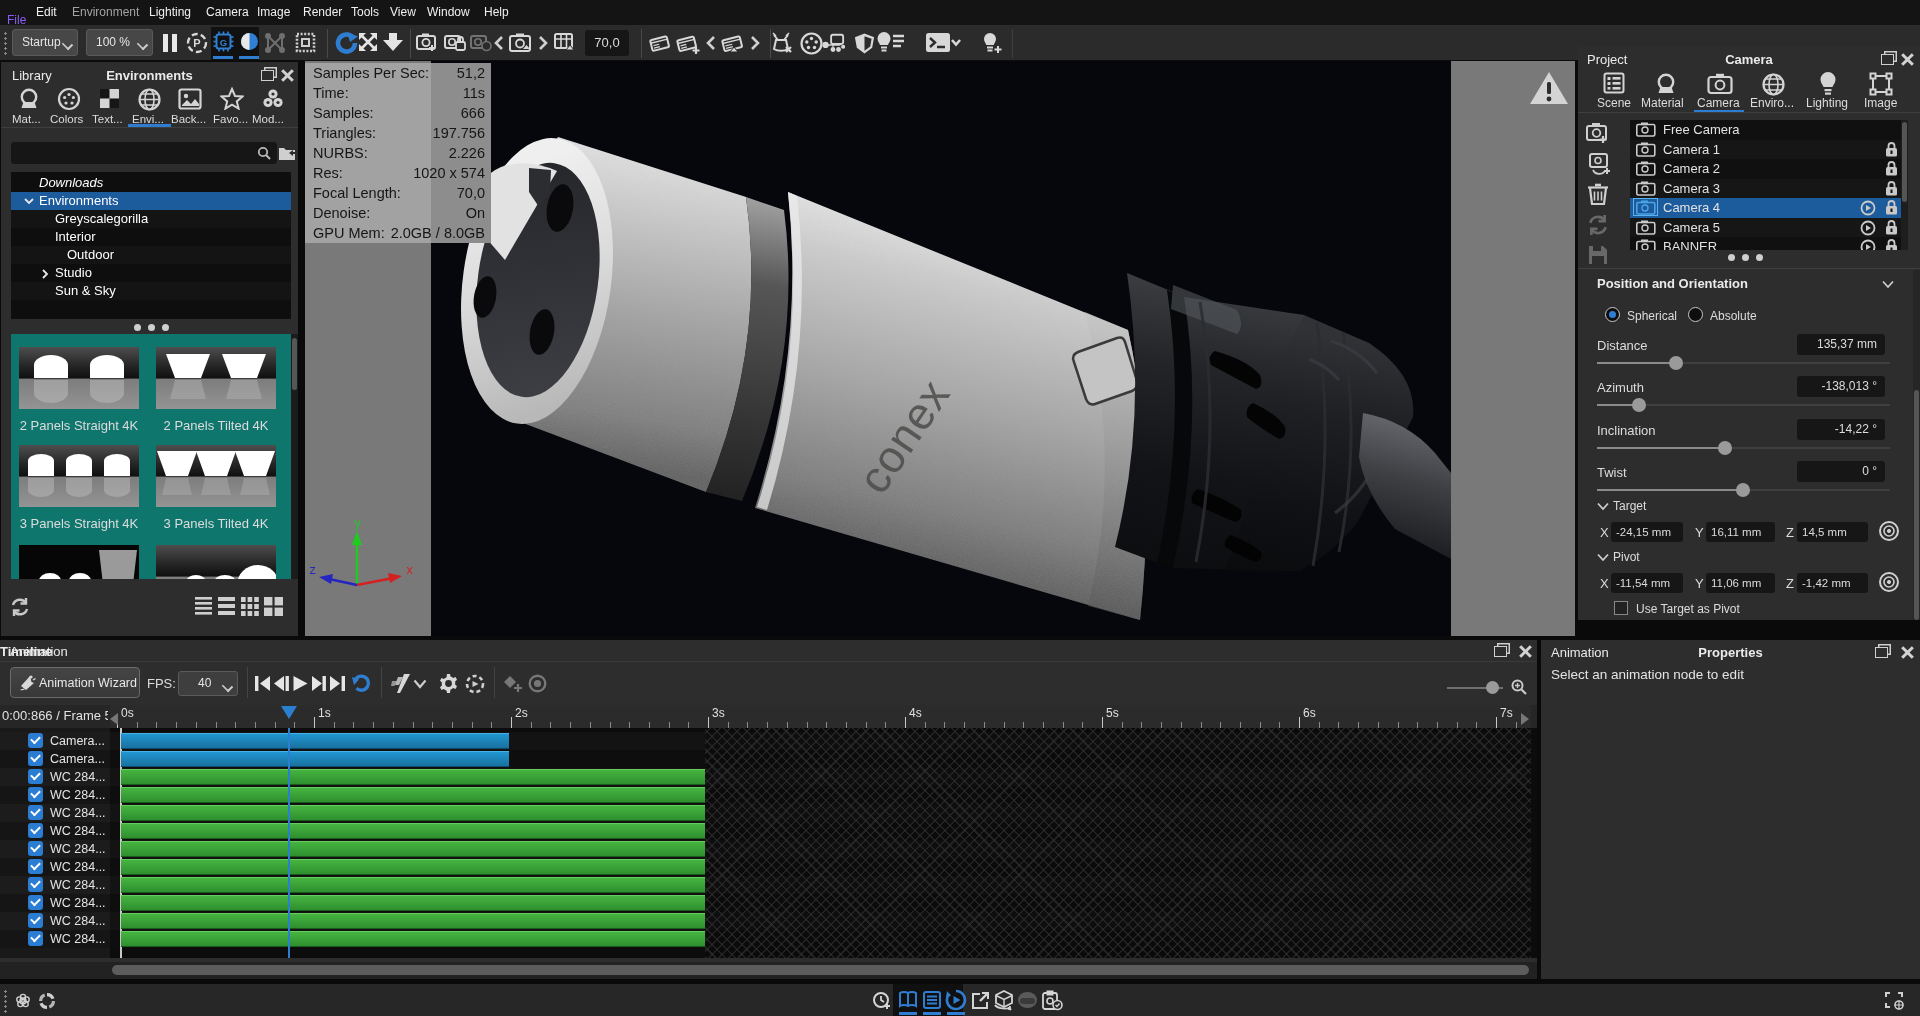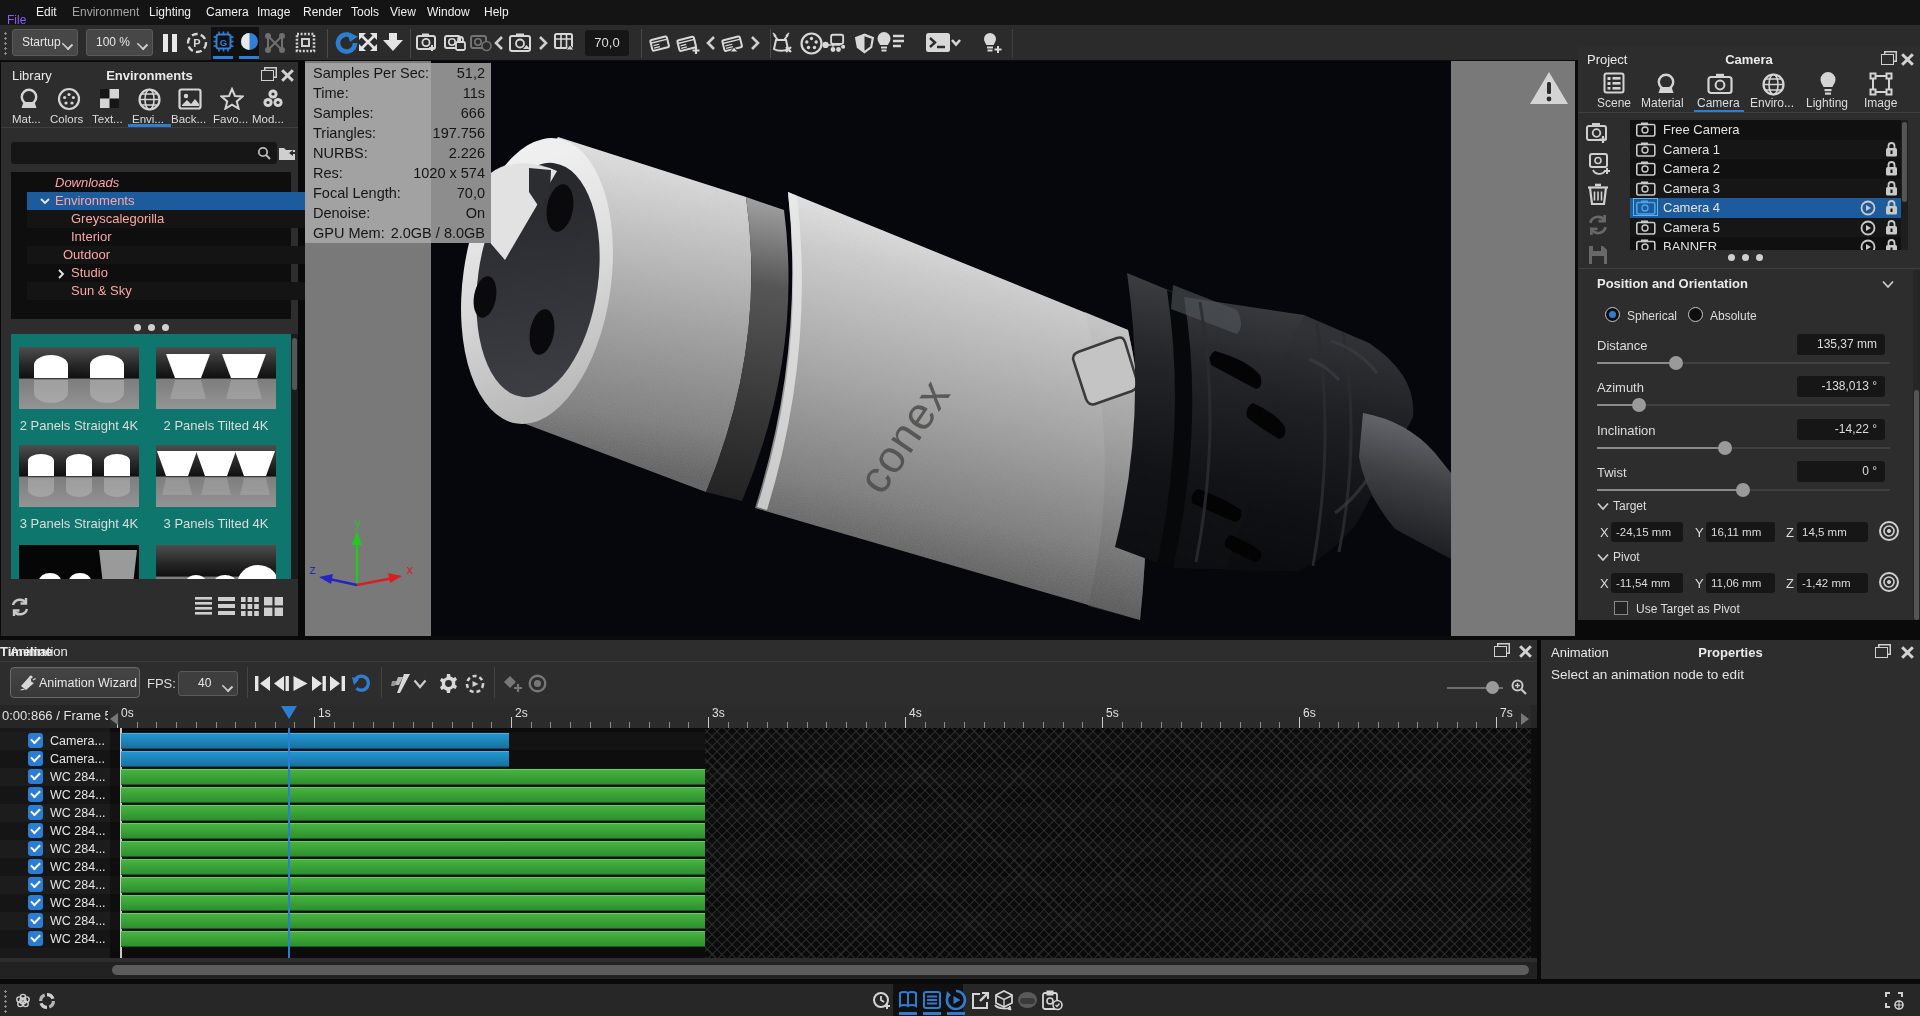--- a/index.html
+++ b/index.html
@@ -8,21 +8,21 @@
 .hdr{position:absolute;font-size:13px;color:#eaeaea}
 .hdrb{font-weight:bold}
 svg{display:block}
 .vbox{position:absolute;background:#161616;border-radius:3px;color:#dcdcdc;font-size:12px;line-height:21px;text-align:right;padding-right:8px}
 .lbl{position:absolute;font-size:12px;color:#dcdcdc}
 .sel{position:absolute;background:#474747;border:1px solid #5a5a5a;border-radius:3px;color:#e5e5e5;font-size:12px;line-height:25px;padding-left:9px}
 .sel:after{content:"";position:absolute;right:5px;top:10px;width:7px;height:7px;border-right:2px solid #ccc;border-bottom:2px solid #ccc;transform:rotate(45deg) scale(1,.8)}
 .sep{position:absolute;width:1px;background:#4a4a4a}
 .chk{position:absolute;width:15px;height:15px;background:#2b7cd3;border-radius:3px}
 .chk:after{content:"";position:absolute;left:3px;top:3px;width:7px;height:4px;border-left:2px solid #fff;border-bottom:2px solid #fff;transform:rotate(-45deg)}
-.trow{position:absolute;left:16px;width:100%;height:18px;font-size:13px;color:#fca5a5;line-height:18px;white-space:nowrap}
+.trow{position:absolute;left:0;width:100%;height:18px;font-size:13px;color:#ffffff;line-height:18px;white-space:nowrap}
 .dots3{position:absolute;display:flex;gap:7px}
 .dots3 i{width:7px;height:7px;border-radius:50%;background:#cfcfcf}
 .flt{position:absolute;width:13px;height:11px;border:1.5px solid #cfcfcf;box-shadow:3px -3px 0 -1.5px #2d2d2d,3px -3px 0 0 #cfcfcf}
 .xbt{position:absolute;width:13px;height:13px}
 .xbt:before,.xbt:after{content:"";position:absolute;left:6px;top:-1px;width:3px;height:15px;background:#d2d2d2}
 .xbt:before{transform:rotate(45deg)}.xbt:after{transform:rotate(-45deg)}
 </style></head>
 <body>
 <div id="root">
 <div class="abs" style="left:0;top:0;width:1920px;height:25px;background:#141414">
@@ -271,21 +271,21 @@
         <path d="M1 5 h5 l2 2 h9 v10 h-16 Z"></path>
         <path d="M10 10 l4 -3 v2 h3 v2 h-3 v2 Z" fill="#2d2d2d" transform="translate(1,0)"></path>
       </svg>
 <div class="abs" style="left:10px;top:110px;width:280px;height:147px;background:#0e0e0e">
 <div class="trow" style="top:2px;font-style:italic"><span style="margin-left:28px">Downloads</span></div>
 <div class="trow" style="top:20px;background:#1d5c9c"><svg class="abs" style="left:13px;top:5px" width="10" height="8" viewBox="0 0 10 8">
             <path d="M1 2 L5 6 L9 2" fill="none" stroke="#e8e8e8" stroke-width="1.8"></path>
           </svg><span style="margin-left:28px">Environments</span></div>
 <div class="trow" style="top:38px;background:#141414"><span style="margin-left:44px">Greyscalegorilla</span></div>
 <div class="trow" style="top:56px"><span style="margin-left:44px">Interior</span></div>
-<div class="trow" style="top:74px;background:#141414"><span style="margin-left:36px">Outdoor</span></div>
+<div class="trow" style="top:74px;background:#141414"><span style="margin-left:56px">Outdoor</span></div>
 <div class="trow" style="top:92px"><svg class="abs" style="left:30px;top:5px" width="8" height="10" viewBox="0 0 8 10">
             <path d="M2 1 L6 5 L2 9" fill="none" stroke="#e8e8e8" stroke-width="1.8"></path>
           </svg><span style="margin-left:44px">Studio</span></div>
 <div class="trow" style="top:110px;background:#141414"><span style="margin-left:44px">Sun &amp; Sky</span></div>
 </div>
 <div class="dots3" style="left:133px;top:262px">
         <i></i>
         <i></i>
         <i></i>
       </div>

